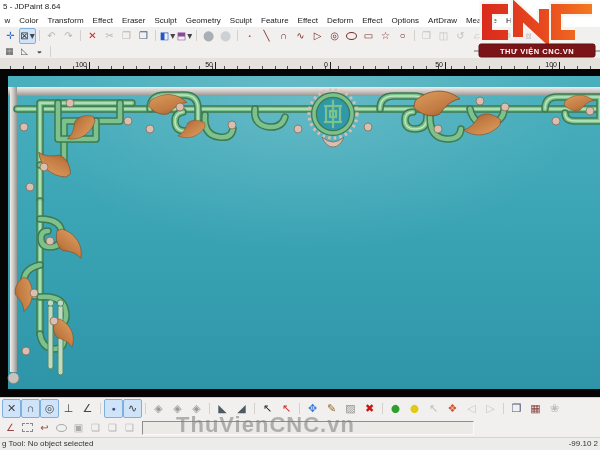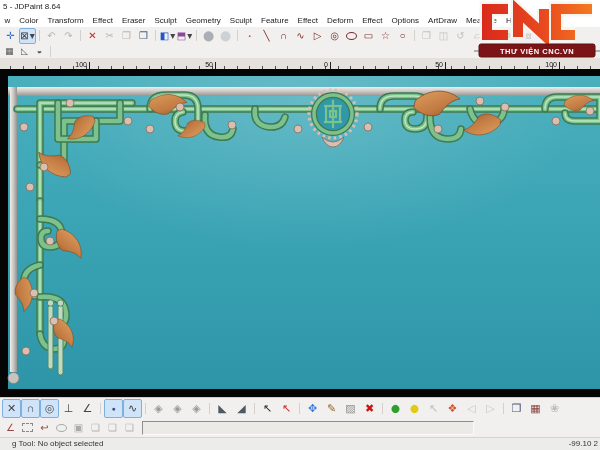--- a/index.html
+++ b/index.html
@@ -41,21 +41,21 @@
   #snapbar .ti{width:17px;height:17px;}
   #snapbar .ti i{font-size:11px;}
   #editbar{top:418px;height:19px;border-bottom:none;}
   #editbar .ti{width:15px;height:15px;}
   #editbar .ti i{font-size:10px;}
   .sunken{width:330px;height:12px;background:#eceae7;margin-left:4px;flex:none;
           border:1px solid;border-color:#8f8d8a #fbfaf8 #fbfaf8 #8f8d8a;}
 
   .statusbar{position:absolute;top:437px;left:0;right:0;height:13px;background:#ececeb;
              border-top:1px solid #d5d3d0;font-size:8px;color:#333;line-height:12px;}
-  .status-left{padding-left:12px;}
+  .status-left{padding-left:2px;}
   .status-right{position:absolute;right:2px;top:0;}
 
   .watermark{position:absolute;top:412px;left:176px;z-index:6;font-size:22px;font-weight:bold;
              color:#7d7d7d;opacity:.55;letter-spacing:1px;pointer-events:none;}
 
   .logo{position:absolute;top:0;right:0;width:126px;height:59px;z-index:10;}
 </style>
 </head>
 <body>
 
@@ -537,20 +537,21 @@
         <span class="ti">
           <i style="color: rgb(181, 181, 181);">❏</i>
         </span>
         <span class="ti">
           <i style="color: rgb(181, 181, 181);">❏</i>
         </span>
       </span>
     <span class="sunken"></span>
   </div>
 
+  <div class="watermark">ThuVienCNC.vn</div>
 
   <div class="statusbar">
     <span class="status-left">g Tool: No object selected</span>
     <span class="status-right">-99.10 2</span>
   </div>
 
   <div class="logo">
     <svg width="126" height="59" viewBox="0 0 126 59">
       <defs>
         <linearGradient id="lg" x1="0" y1="0" x2="126" y2="0" gradientUnits="userSpaceOnUse">

